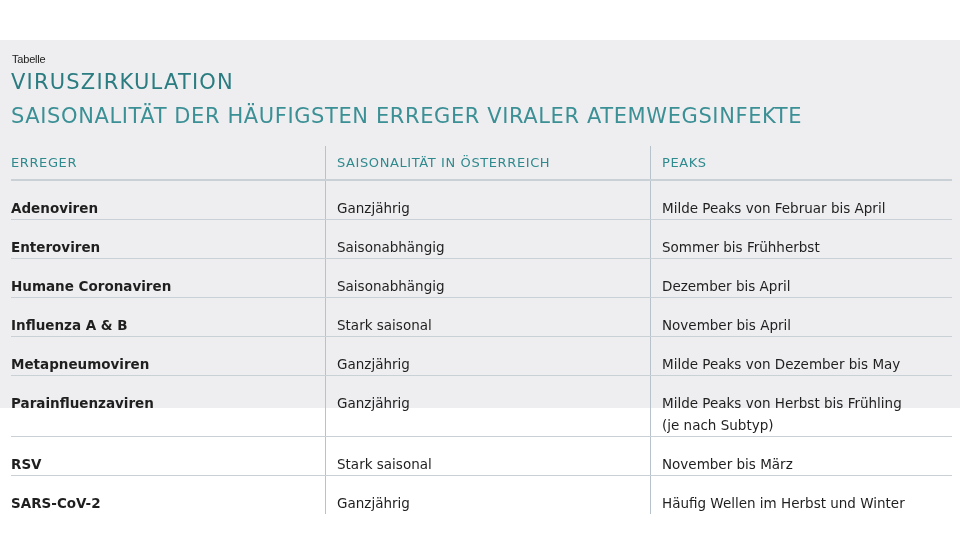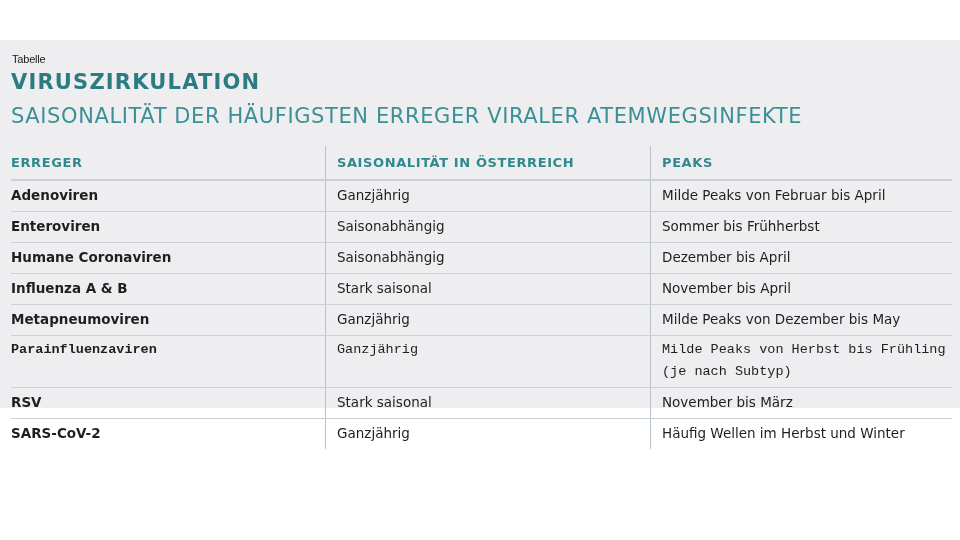--- a/index.html
+++ b/index.html
@@ -25,21 +25,21 @@
       font-family: "Liberation Sans", sans-serif;
       font-size: 11px;
       color: #222;
       letter-spacing: -0.2px;
     }
     .title {
       position: absolute;
       left: 11px;
       top: 30px;
       font-family: "DejaVu Sans", sans-serif;
-      font-weight: bold;
+      font-weight: normal;
       font-size: 21px;
       color: #2a7c80;
       letter-spacing: 1.2px;
     }
     .subtitle {
       position: absolute;
       left: 11px;
       top: 64px;
       font-family: "DejaVu Sans", sans-serif;
       font-size: 21px;
@@ -57,43 +57,43 @@
       font-size: 13.5px;
       color: #1f1f1f;
     }
     th, td {
       text-align: left;
       vertical-align: top;
       padding: 0;
     }
     th {
       font-size: 13px;
-      font-weight: bold;
+      font-weight: normal;
       color: #2f8a8e;
       letter-spacing: 0.6px;
       height: 33px;
       vertical-align: middle;
       border-bottom: 2px solid #c9d1d7;
     }
     td {
       border-bottom: 1.5px solid #c9d1d7;
       height: 31px;
       line-height: 22px;
-      padding-top: 3px;
+      padding-top: 16px;
       box-sizing: border-box;
     }
     tr:last-child td {
       border-bottom: none;
     }
     .c1 { width: 314px; }
     .c2 { width: 313px; border-left: 1px solid #b8c2ca; padding-left: 11px; }
     .c3 { border-left: 1px solid #b8c2ca; padding-left: 11px; }
     td.c1 { font-weight: bold; }
     th.c2, th.c3 { padding-left: 11px; }
-    .tall td { height: 52px; font-family: Liberation Mono, monospace; }
+    .tall td { height: 52px; }
   </style>
 </head>
 <body>
 
 <div class="panel">
   <div class="kicker">Tabelle</div>
   <div class="title">VIRUSZIRKULATION</div>
   <div class="subtitle">SAISONALITÄT DER HÄUFIGSTEN ERREGER VIRALER ATEMWEGSINFEKTE</div>
 
   <table>

